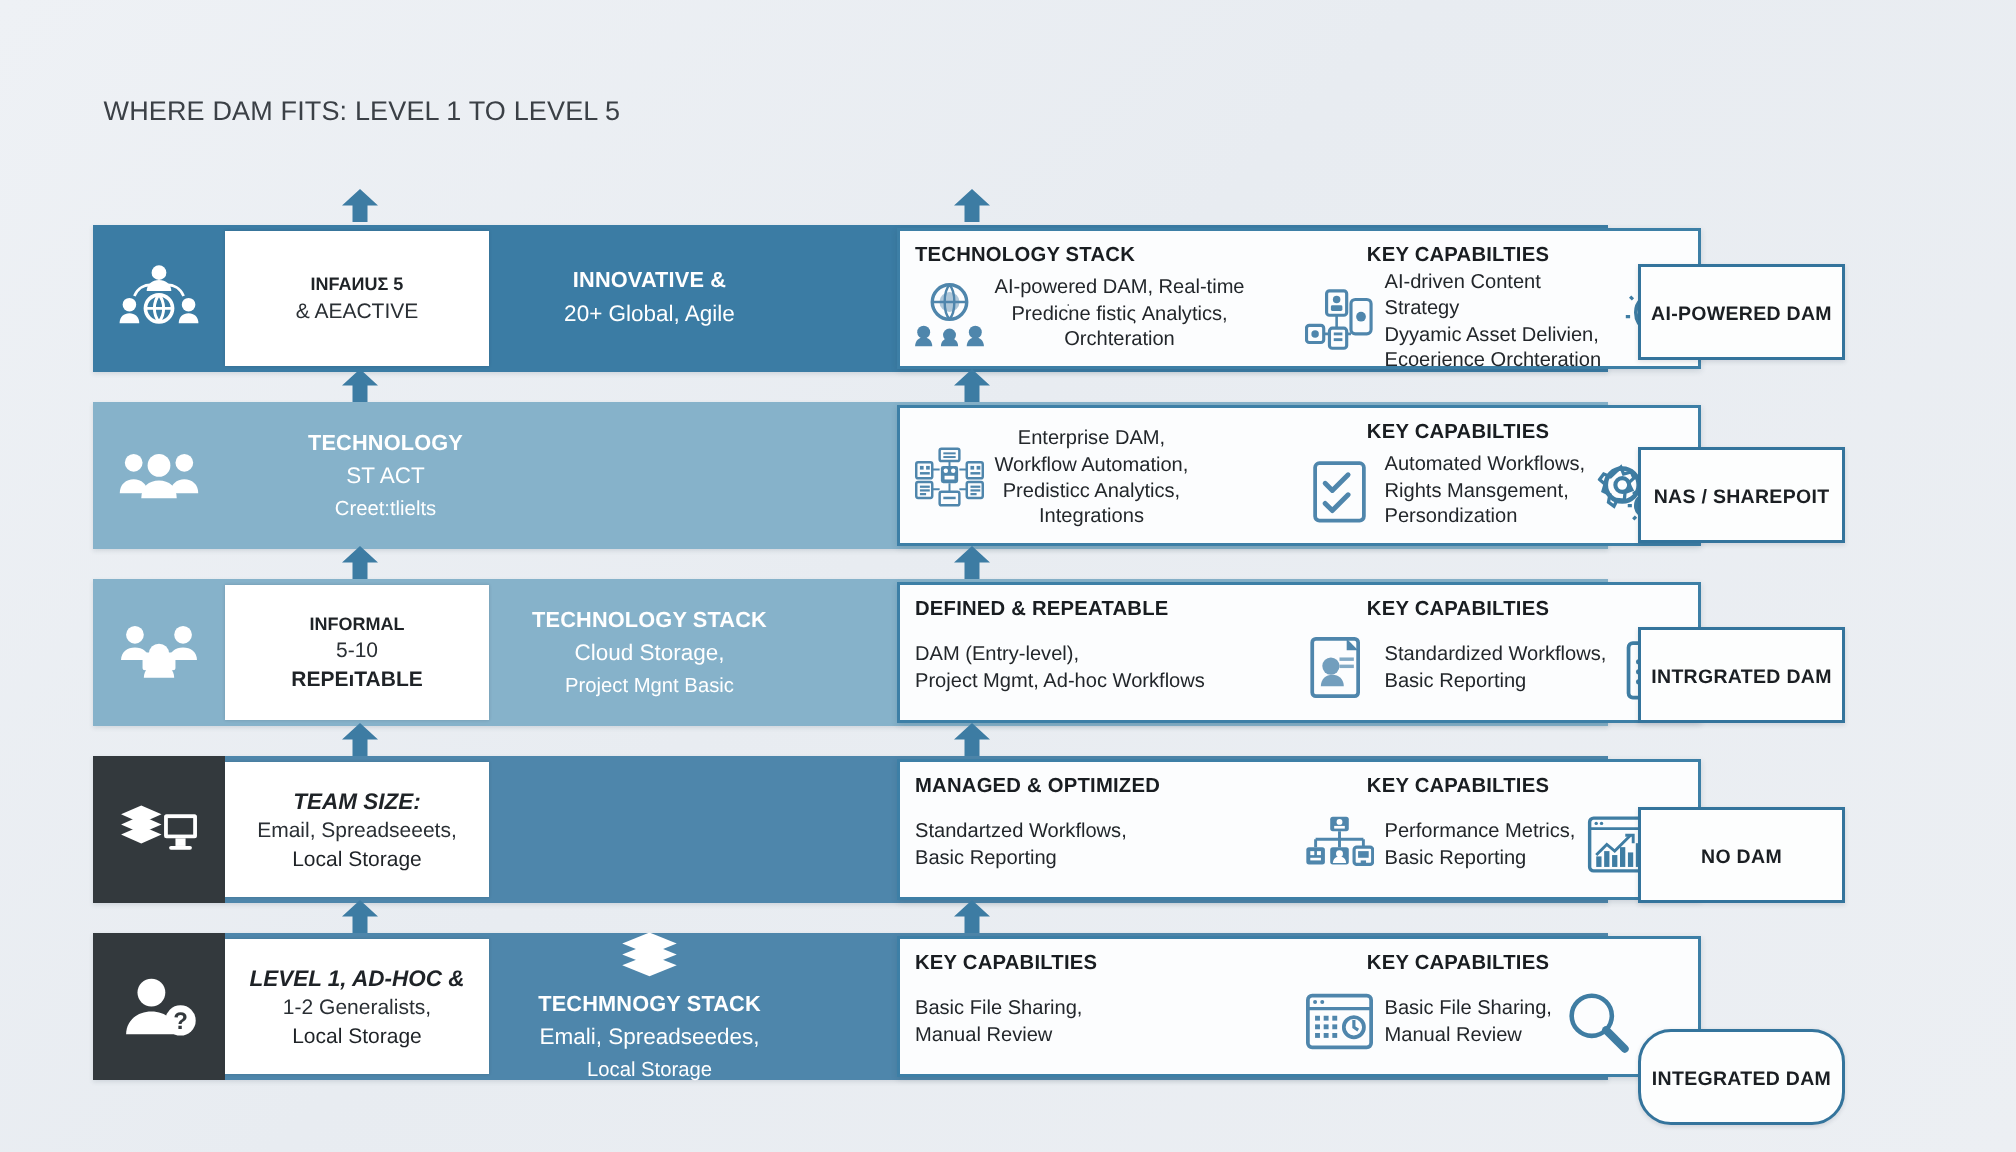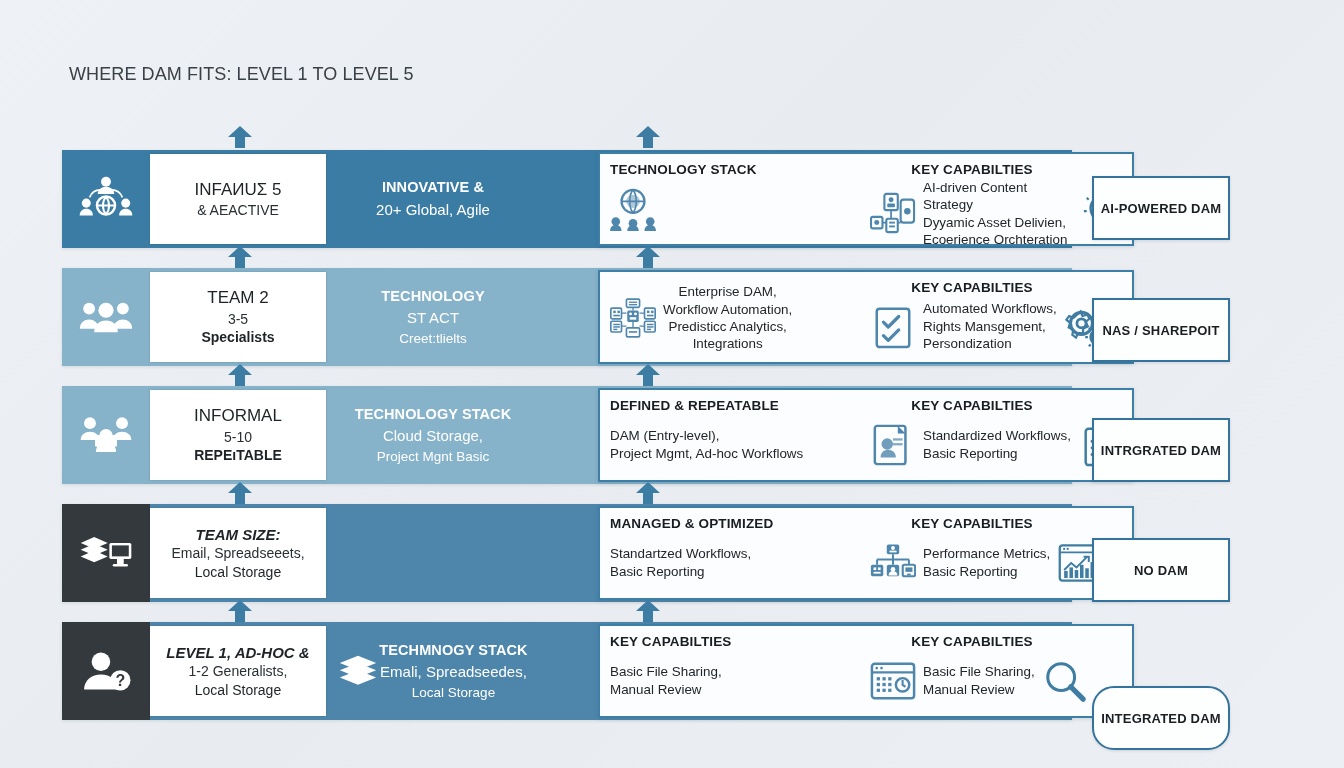--- a/index.html
+++ b/index.html
@@ -36,34 +36,34 @@
   }
   .icon-cell svg { width: 54px; height: 46px; fill: #ffffff; }
 
   .white-card {
     flex: 0 0 176px; background: #ffffff;
     margin: 4px 0; display: flex; flex-direction: column;
     align-items: center; justify-content: center; text-align: center;
     line-height: 1.32; color: #1f2327;
     box-shadow: 0 0 2px rgba(30,50,70,.22);
   }
-  .white-card .l1 { font-size: 17px; font-weight: 400; }
+  .white-card .l1 { font-size: 12px; font-weight: 700; }
   .white-card .l2 { font-size: 14px; font-weight: 400; color: #2a2f34; }
   .white-card .l3 { font-size: 14px; font-weight: 700; }
   .white-card.mixed .l1 { font-weight: 700; font-size: 15px; font-style: italic; }
   .white-card.mixed .l2,
   .white-card.mixed .l3 { font-weight: 400; font-size: 14px; }
 
   .mid-cell {
     flex: 0 0 214px;
     display: flex; flex-direction: column;
     align-items: center; justify-content: center; text-align: center;
     color: #ffffff; line-height: 1.46;
   }
-  .mid-cell.with-icon { flex-direction: row; gap: 1px; }
+  .mid-cell.with-icon { flex-direction: column; gap: 1px; }
   .mid-cell .m1 { font-size: 14.5px; font-weight: 700; letter-spacing: .1px; }
   .mid-cell .m2 { font-size: 15px; font-weight: 400; text-align: center; }
   .mid-cell .m3 { font-size: 13.5px; font-weight: 400; }
   .mid-cell .stack-ico { width: 40px; height: 36px; fill: #ffffff; flex: 0 0 40px; }
   .mid-col { display: flex; flex-direction: column; align-items: center; }
 
   
   .panel {
     position: absolute; left: 536px; top: 2px;
     width: 536px; height: 94px;
@@ -142,20 +142,25 @@
                   <circle cx="24" cy="15" r="12" fill="none" stroke="#4f86ac" stroke-width="2.4"></circle>
                   <path d="M12 15h24M24 3c4.5 5 4.5 19 0 24M24 3c-4.5 5-4.5 19 0 24" fill="none" stroke="#4f86ac" stroke-width="1.7"></path>
                   <circle cx="24" cy="15" r="7" opacity=".45"></circle>
                   <circle cx="6" cy="36" r="4.5"></circle>
                   <path d="M0 46c0-4 2.7-6.5 6-6.5s6 2.5 6 6.5z"></path>
                   <circle cx="24" cy="38" r="4.5"></circle>
                   <path d="M18 46c0-4 2.7-6 6-6s6 2 6 6z"></path>
                   <circle cx="42" cy="36" r="4.5"></circle>
                   <path d="M36 46c0-4 2.7-6.5 6-6.5s6 2.5 6 6.5z"></path>
                 </svg></div>
+              <div class="p-lines ctr">
+                <div>AI-powered DAM, Real-time</div>
+                <div>Predicׁne fistiς Analytics,</div>
+                <div>Orchteration</div>
+              </div>
             </div>
           </div>
           <div class="p-half right">
             <div class="p-head ctr">KEY CAPABILTIES</div>
             <div class="p-body">
               <div class="p-ico"><svg viewBox="0 0 48 46">
                   <rect x="15" y="2" width="14" height="17" rx="2" fill="none" stroke="#4f86ac" stroke-width="2.2"></rect>
                   <circle cx="22" cy="8" r="2.6"></circle>
                   <rect x="18" y="12" width="8" height="4" rx="1"></rect>
                   <rect x="32" y="8" width="14" height="24" rx="3" fill="none" stroke="#4f86ac" stroke-width="2.2"></rect>
@@ -190,25 +195,20 @@
         <div class="band" style="background: rgb(134, 178, 202);">
           <div class="icon-cell" style="background: rgb(134, 178, 202);">
             <svg viewBox="0 0 64 40">
               <circle cx="12" cy="10" r="7"></circle>
               <path d="M1 34c0-7 5-11 11-11s11 4 11 11z"></path>
               <circle cx="52" cy="10" r="7"></circle>
               <path d="M41 34c0-7 5-11 11-11s11 4 11 11z"></path>
               <circle cx="32" cy="12" r="9"></circle>
               <path d="M18 38c0-9 6-14 14-14s14 5 14 14z"></path>
             </svg>
-          </div>
-          <div class="white-card">
-            <div class="l1">TEAM 2</div>
-            <div class="l2">3-5</div>
-            <div class="l3">Specialists</div>
           </div>
           <div class="mid-cell">
             <div class="mid-col">
               <div class="m1">TECHNOLOGY</div>
               <div class="m2">ST ACT</div>
               <div class="m3">Creet:tlielts</div>
             </div>
           </div>
         </div>
         <div class="panel">

